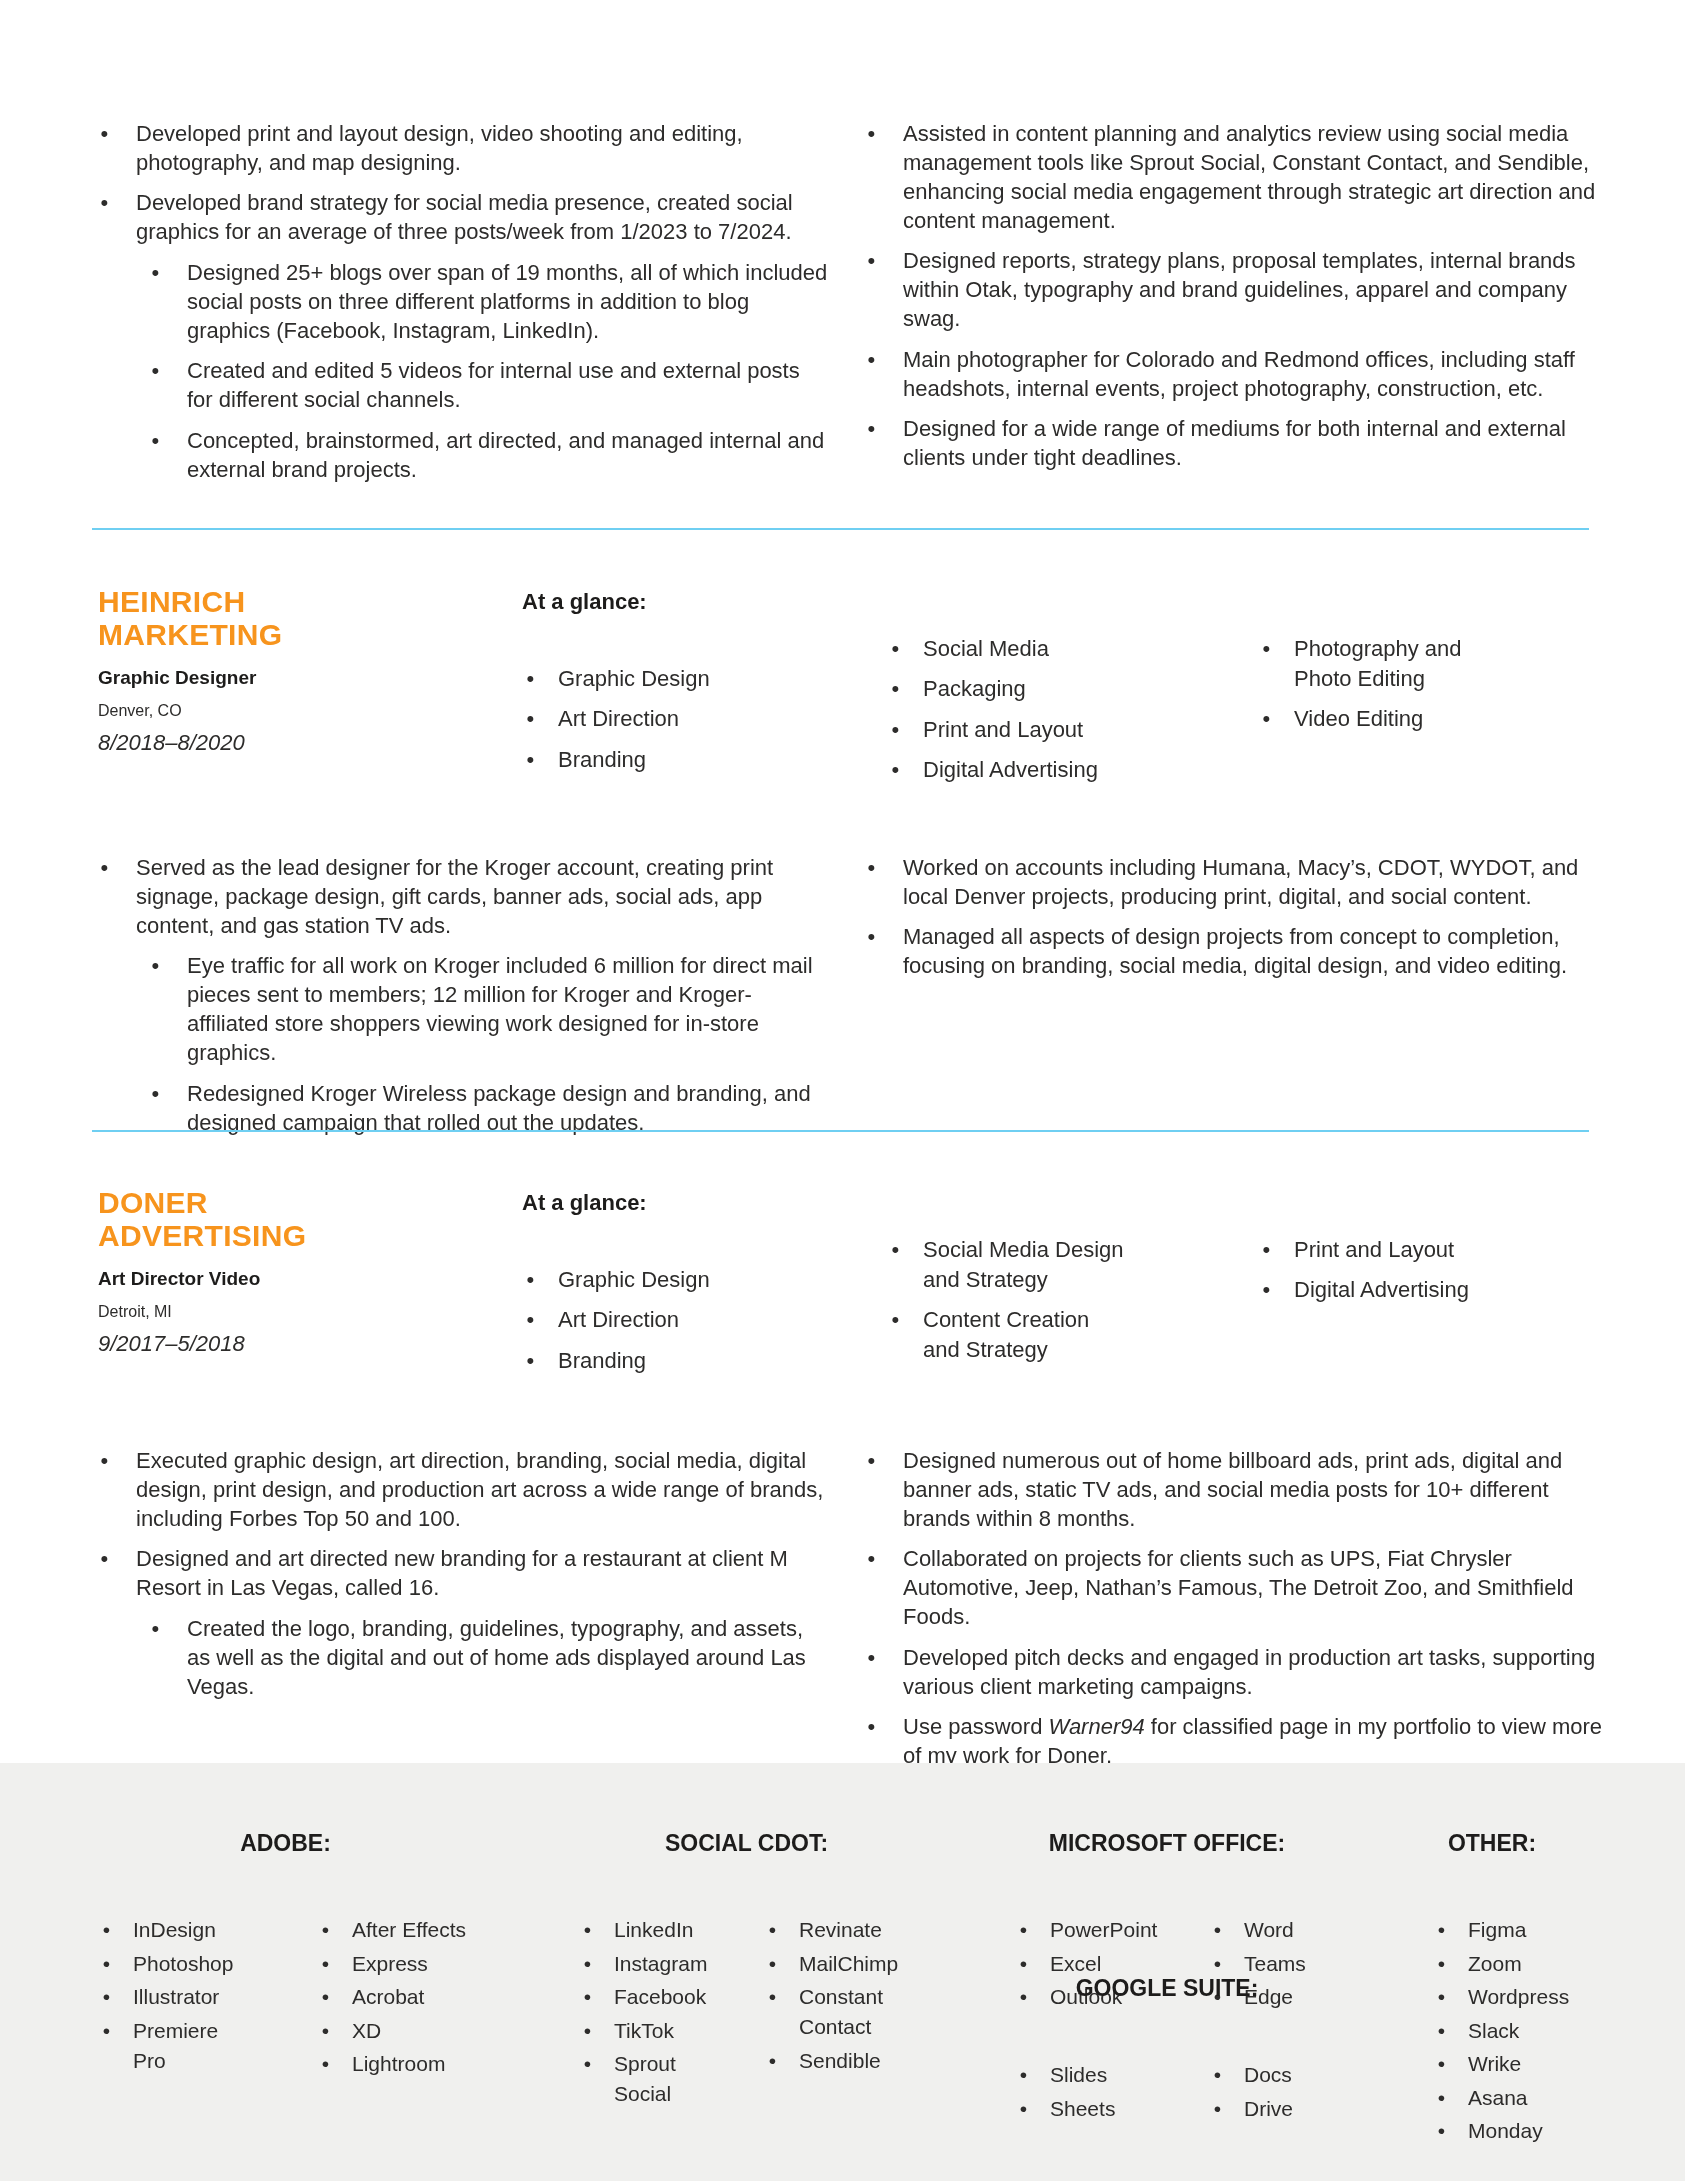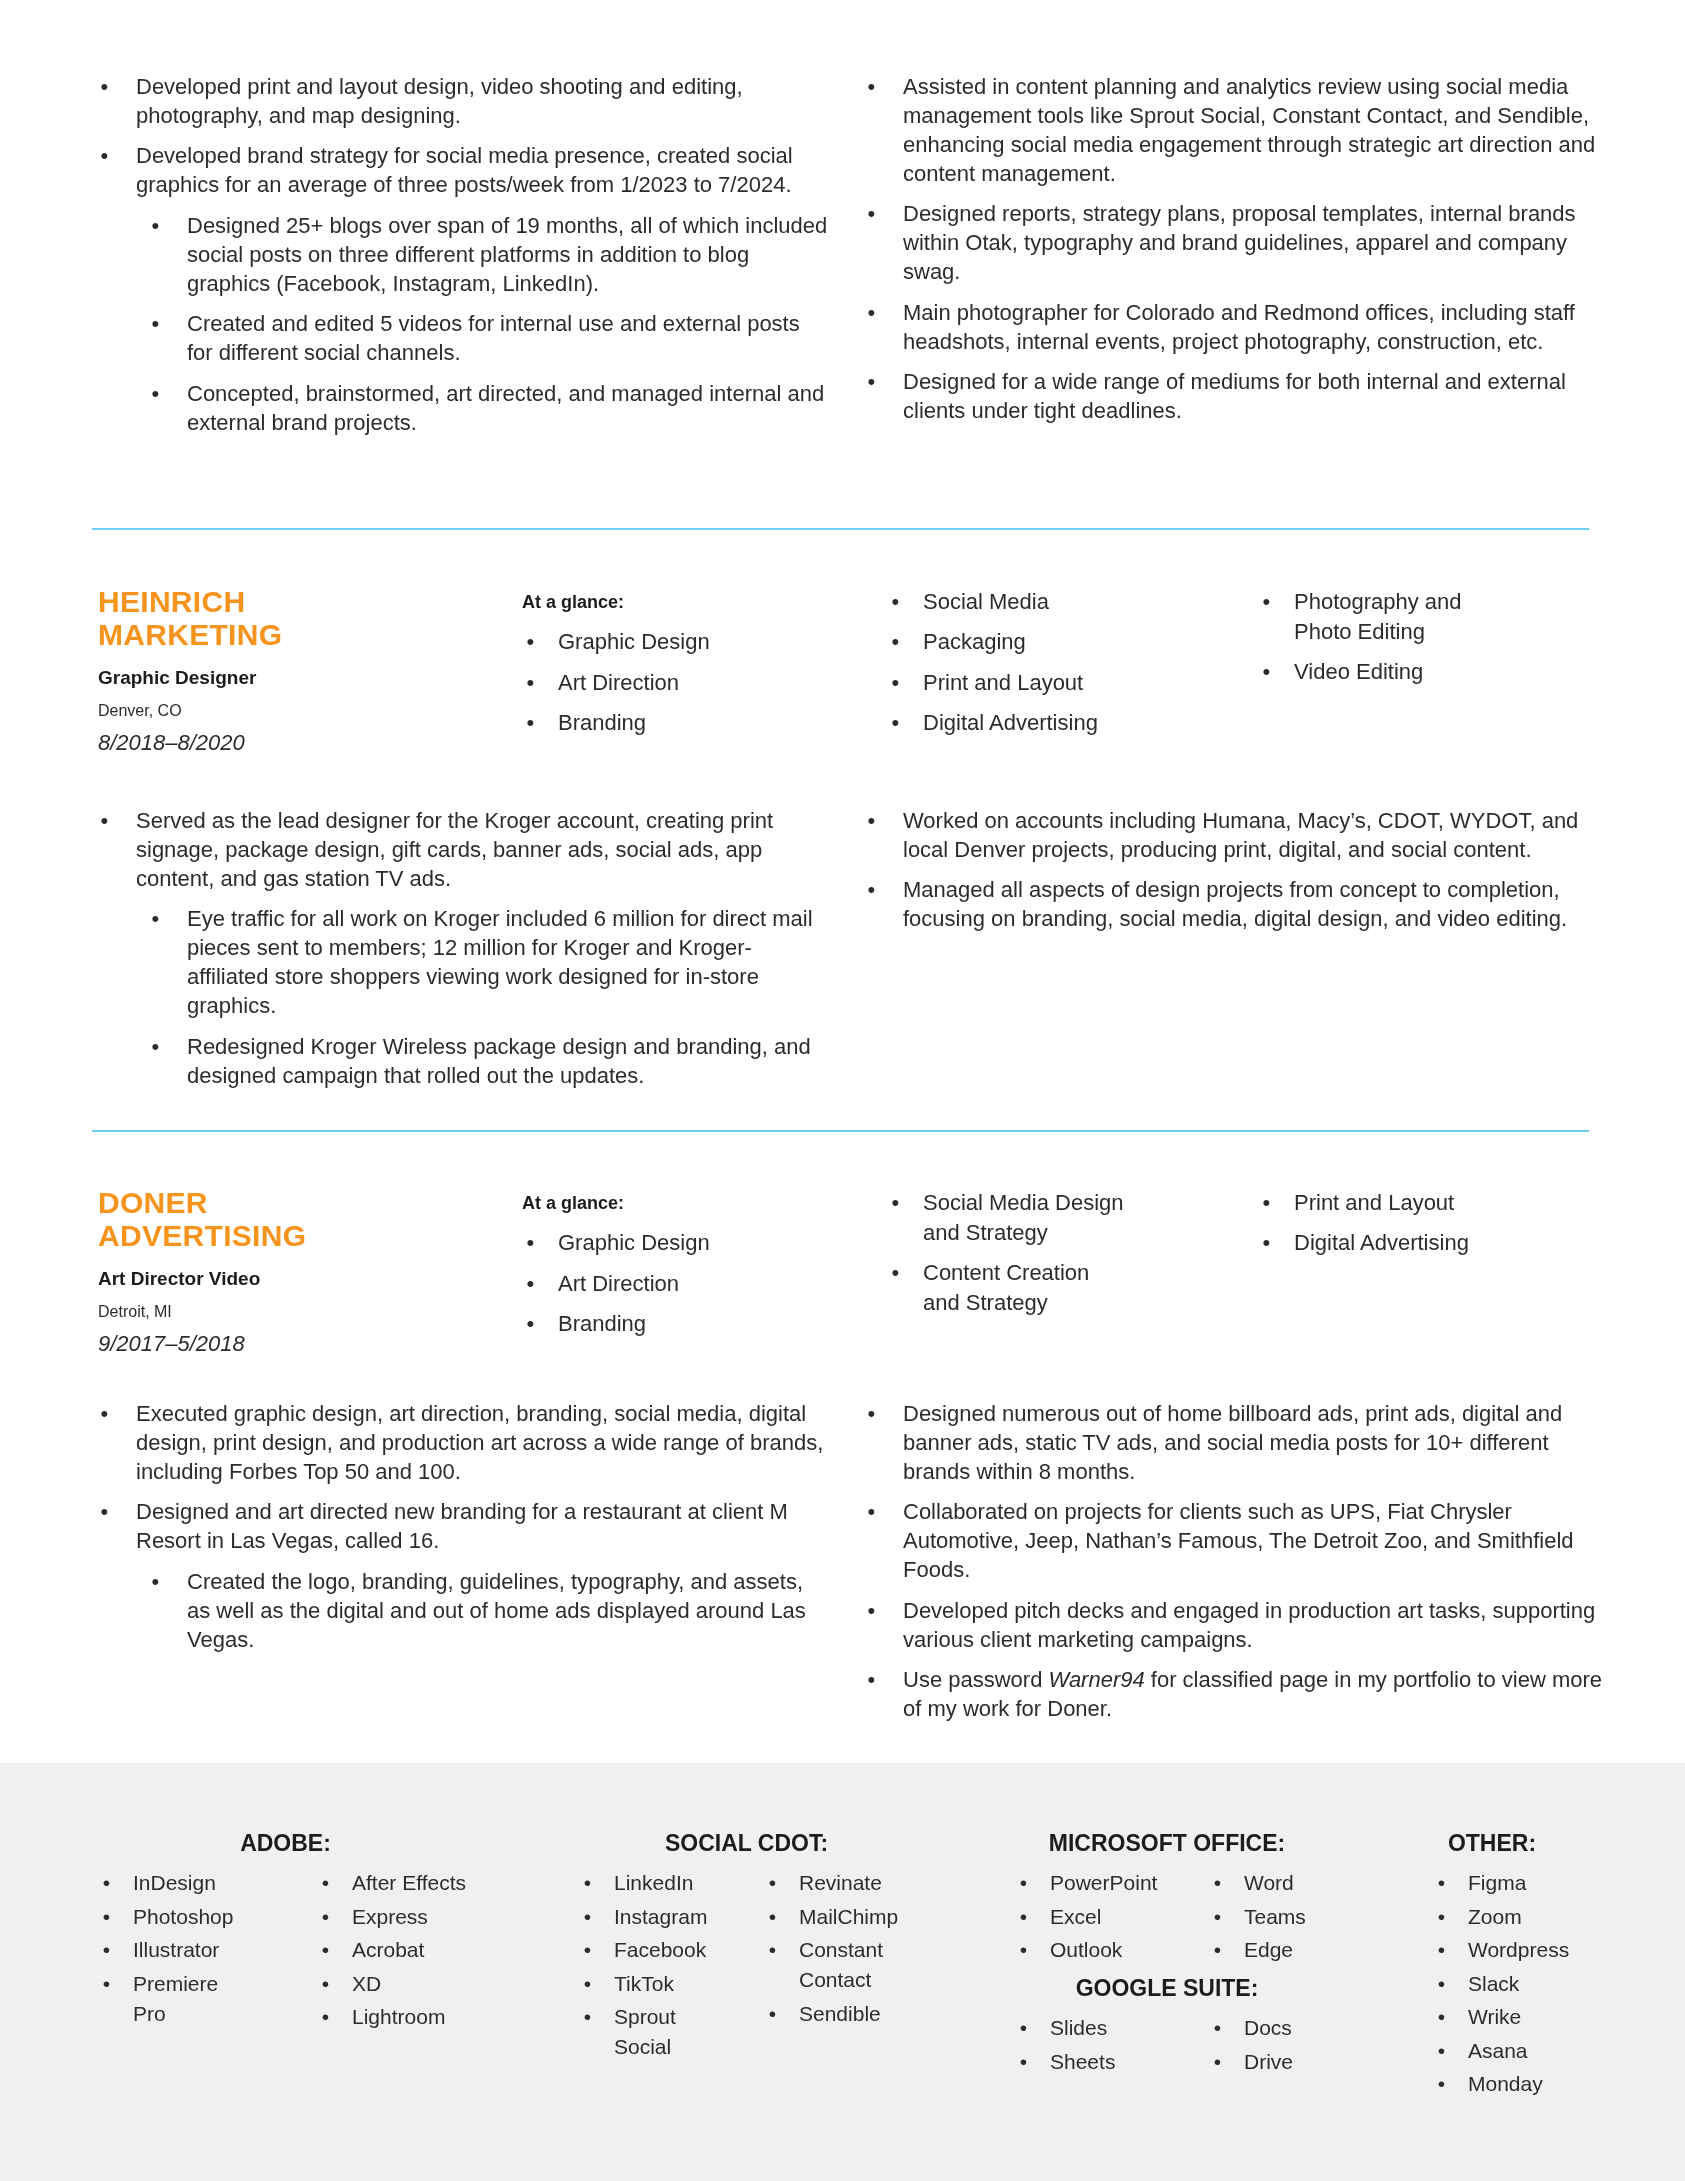--- a/index.html
+++ b/index.html
@@ -5,30 +5,30 @@
   * { margin:0; padding:0; box-sizing:border-box; }
   html,body { background:#ffffff; }
   body {
     position:relative;
     width:1685px; height:2181px;
     font-family:"Liberation Sans","DejaVu Sans",sans-serif;
     color:var(--text-color,#2d2c2b);
     overflow:hidden;
   }
   .abs { position:absolute; }
-  ul { list-style:none; }
+  ul { list-style:none;margin-top:47px; }
 
   
   .blist { font-size:22px; line-height:29px; }
   .blist li { position:relative; padding-left:38px; margin-bottom:11.4px; white-space:pre-line; }
   .blist li::before { content:"\2022"; position:absolute; left:2.6px; top:0; }
   .blist li.sub { margin-left:51px; width:calc(100% - 51px); }
 
   
-  .glance-heading { font-size:18px; font-weight:700; line-height:30px; margin-bottom:10.5px; color:#1d1c1b; }
+  .glance-heading { font-size:22px; font-weight:700; line-height:30px; margin-bottom:10.5px; color:#1d1c1b; }
   .glist { font-size:22px; line-height:30px; }
   .glist li { position:relative; padding-left:36px; margin-bottom:10.5px; white-space:pre-line; }
   .glist li::before { content:"\2022"; position:absolute; left:4.4px; top:0; }
 
   
   .cname { font-size:30px; line-height:33px; font-weight:700; color:var(--accent-orange,#f7941d); white-space:pre-line; letter-spacing:0.3px; }
   .jtitle { font-size:19px; line-height:26px; font-weight:700; margin-top:14px; color:#1d1c1b; }
   .jloc { font-size:16px; line-height:26px; margin-top:7px; }
   .jdates { font-size:22px; line-height:26px; margin-top:6.1px; font-style:italic; }
 

